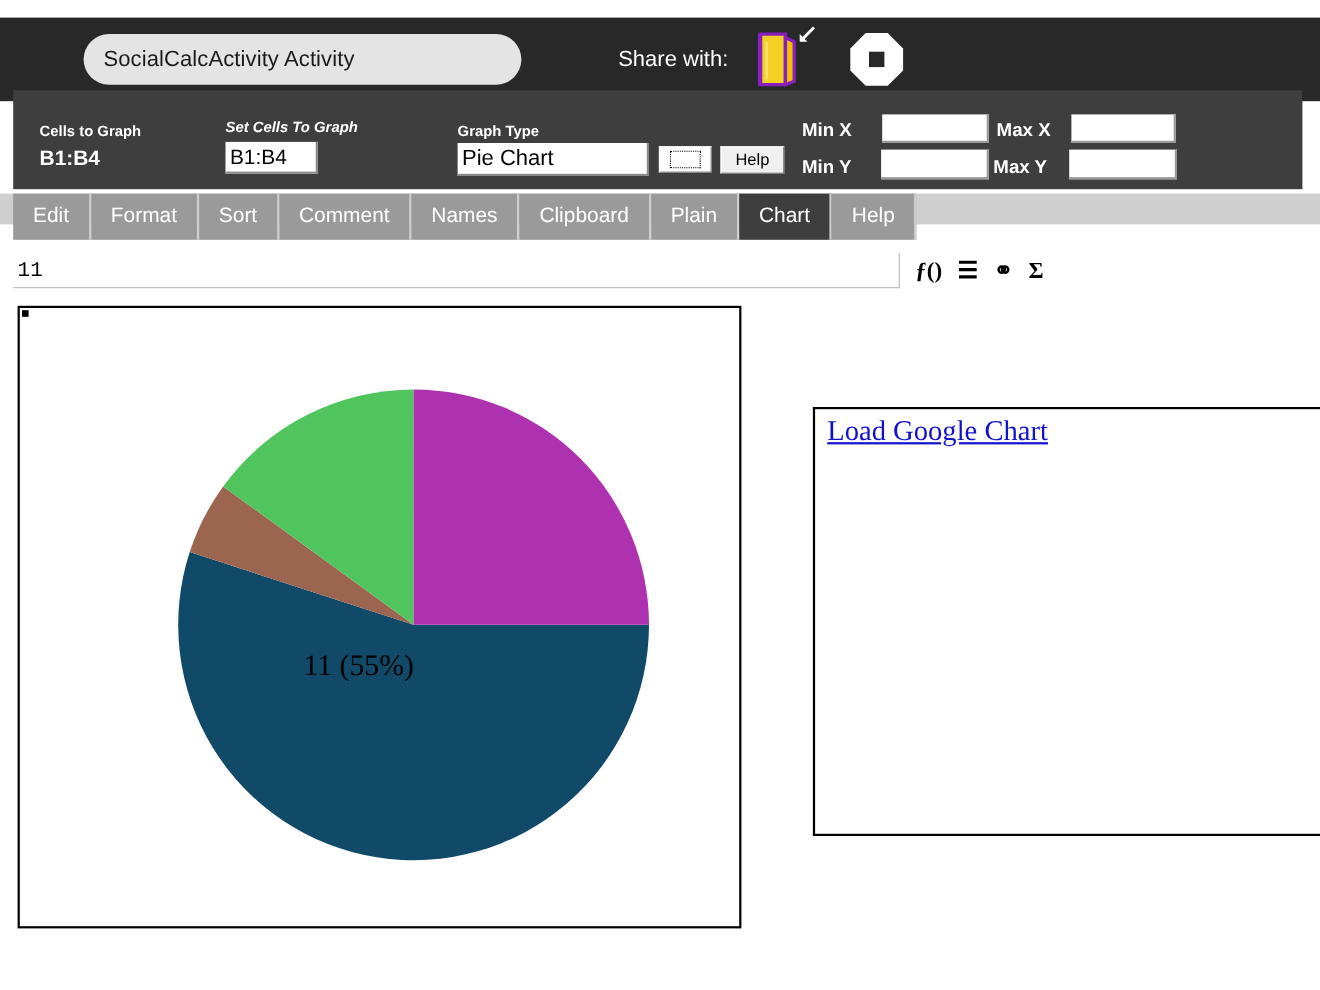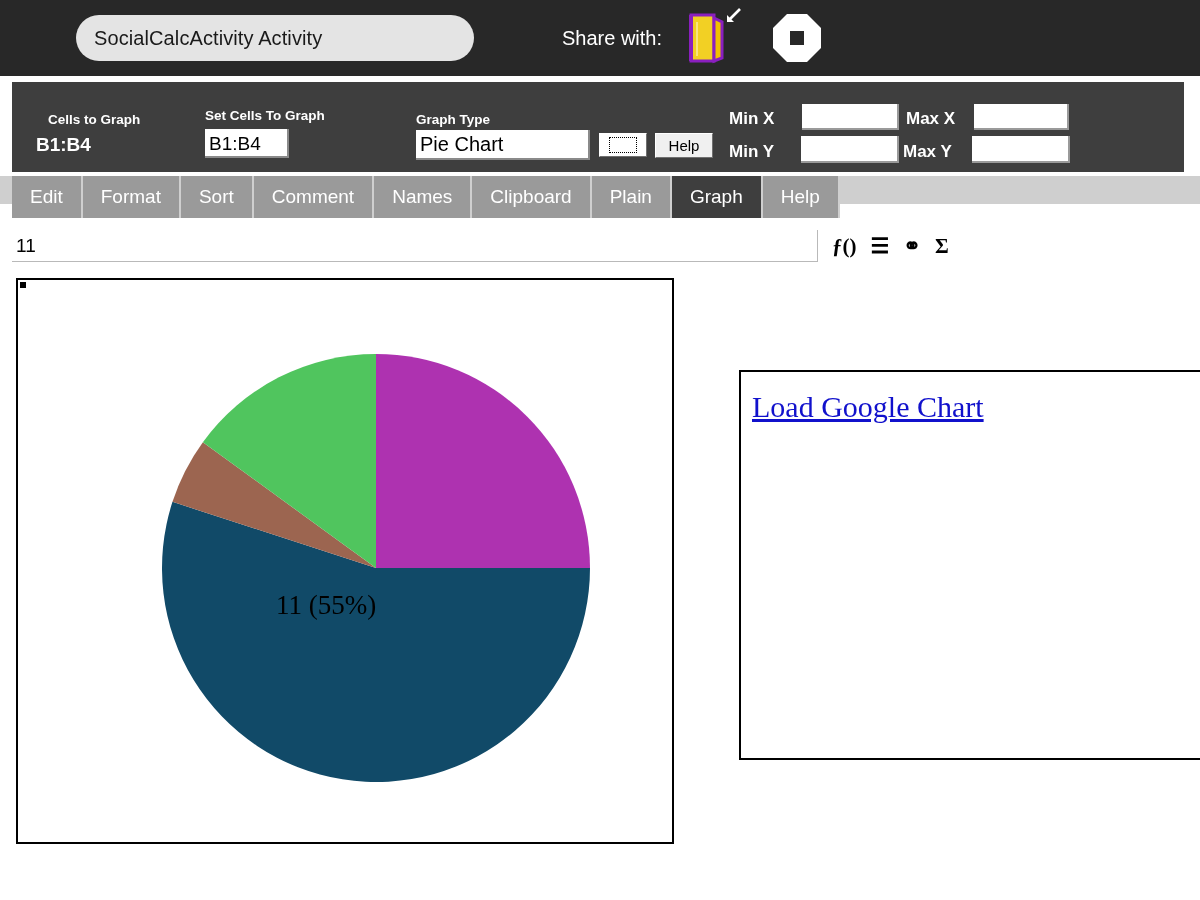--- a/index.html
+++ b/index.html
@@ -6,21 +6,21 @@
   html, body {
     width: 1200px; height: 900px;
     background: #ffffff;
     font-family: "Liberation Sans", sans-serif;
     overflow: hidden;
   }
   #app { position: relative; width: 1200px; height: 900px; background:#fff; }
 
   
   .sugar-bar {
-    position: absolute; left: 0; top: 0; width: 1200px; height: 76px;
+    position: absolute; left: 0; top: 16px; width: 1200px; height: 76px;
     background: #282828;
     display: flex; align-items: center;
   }
   .title-pill {
     margin-left: 76px;
     width: 398px; height: 46px;
     background: #e4e4e4; border-radius: 23px;
     display: flex; align-items: center;
     padding-left: 18px;
     font-size: 20px; color: #1a1a1a;
@@ -137,21 +137,21 @@
   
   .formula-row {
     position:absolute; left: 0; top: 226px; width: 1200px; height: 44px;
     background:#fff;
   }
   .formula-input {
     position:absolute; left: 12px; top: 4px;
     width: 806px; height: 32px;
     background:#ffffff;
     border:none; border-bottom: 1px solid #b9b9b9; border-right: 1px solid #b9b9b9;
-    font-family: Liberation Sans, sans-serif;
+    font-family: Liberation Mono, monospace;
     font-size: 19px; color:#000;
     padding-left: 4px;
     display:flex; align-items:center;text-align:right;
   }
   .fbar-icons {
     position:absolute; left: 832px; top: 4px;
     display:flex; align-items:center; gap: 14px; height: 32px;
   }
   .fbar-icons span {
     font-family: "Liberation Serif", serif;
@@ -179,23 +179,23 @@
 
   
   .gchart-box {
     position:absolute; left: 739px; top: 370px;
     width: 470px; height: 390px;
     border: 2px solid #000000;
     border-right: none;
     background:#ffffff;
   }
   .gchart-link {
-    position:absolute; left: 11px; top: 18px;
+    position:absolute; left: 11px; top: 5px;
     font-family: "Liberation Serif", serif;
-    font-size: 30px;
+    font-size: 26px;
     color: #1111cc; text-decoration: underline;
     white-space: nowrap;
   }
 </style>
 </head>
 <body>
 
 <div id="app">
 
   <div class="sugar-bar">
@@ -222,24 +222,24 @@
     <div class="stop-btn">
       <svg width="54" height="54" viewBox="0 0 54 54">
         <polygon points="17,3 37,3 51,17 51,37 37,51 17,51 3,37 3,17" fill="#ffffff"></polygon>
         <rect x="20" y="20" width="14" height="14" fill="#282828"></rect>
       </svg>
     </div>
   </div>
 
   <div class="graph-toolbar">
 
-    <div class="tb-label" style="left:24px; top:30px;margin-left:12px;">Cells to Graph</div>
+    <div class="tb-label" style="left:24px; top:30px;">Cells to Graph</div>
     <div class="tb-value" style="left:24px; top:52px;">B1:B4</div>
 
-    <div class="tb-label" style="left:193px; top:26px;">Set Cells To Graph</div>
+    <div class="tb-label" style="left:193px; top:26px;font-style:italic;">Set Cells To Graph</div>
     <div class="tb-input" style="left:193px; top:47px; width:84px; height:29px; line-height:29px;">B1:B4</div>
 
     <div class="tb-label" style="left:404px; top:30px;">Graph Type</div>
     <div class="tb-select" style="left:404px; top:48px; width:174px; height:30px;">Pie Chart</div>
 
     <div class="tb-btn tiny" style="left:587px; top:51px; width:48px; height:24px;">
         <i></i>
       </div>
 
     <div class="tb-btn" style="left:643px; top:51px; width:58px; height:25px;">Help</div>
@@ -259,21 +259,21 @@
 
   <div class="tabstrip">
     <div class="tabs" id="tabs-host">
         <div class="tab">Edit</div>
         <div class="tab">Format</div>
         <div class="tab">Sort</div>
         <div class="tab">Comment</div>
         <div class="tab">Names</div>
         <div class="tab">Clipboard</div>
         <div class="tab">Plain</div>
-        <div class="tab active">Graph</div>
+        <div class="tab active">Chart</div>
         <div class="tab">Help</div>
       </div>
   </div>
 
   <div class="formula-row">
     <div class="formula-input">11</div>
     <div class="fbar-icons" id="fbar-icons-host">
         <span>ƒ()</span>
         <span>☰</span>
         <span>⚭</span>

